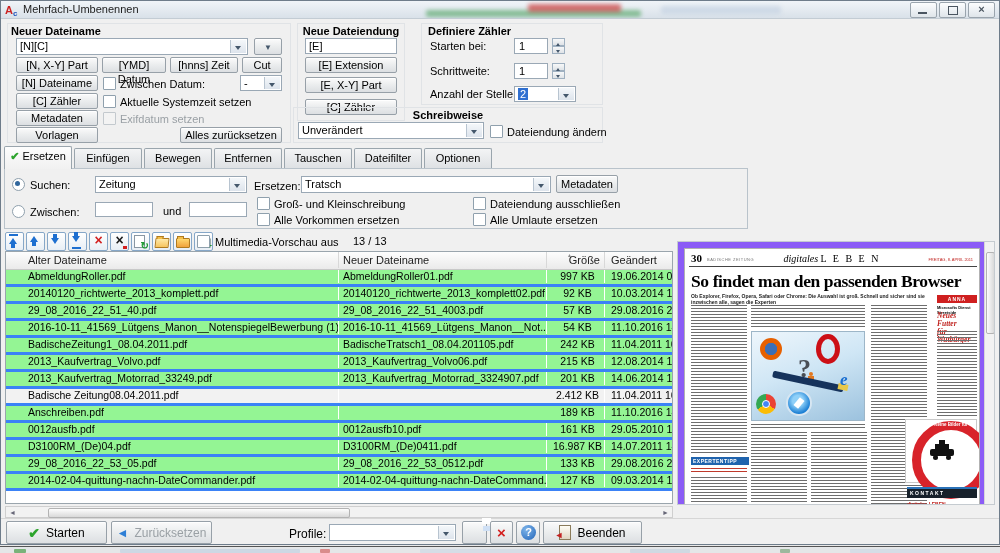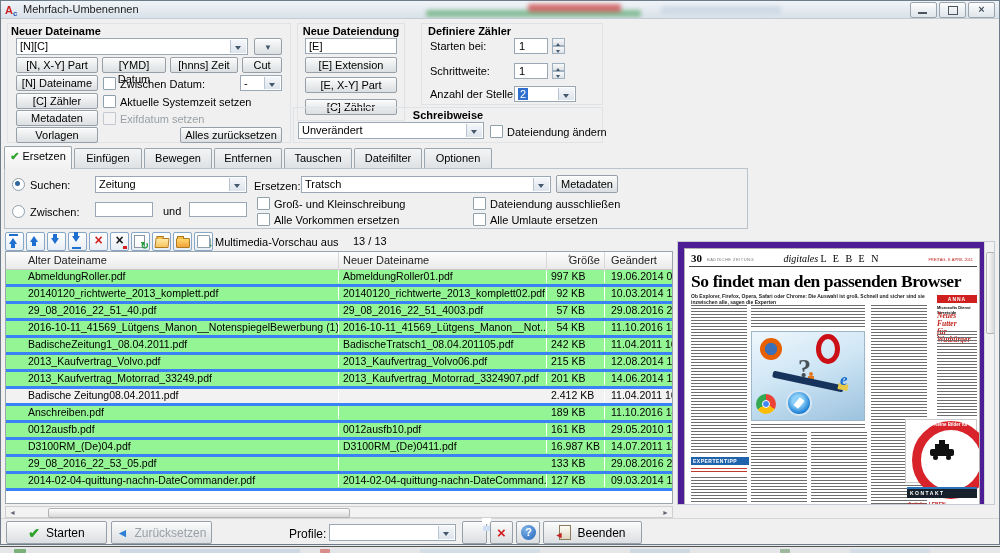--- a/index.html
+++ b/index.html
@@ -64,30 +64,30 @@
   .plus{position:absolute;right:0;bottom:0;color:#1e9b35;font-size:9px;font-weight:bold;line-height:8px}
   
   .ftable{background:#fff;border:1px solid #9aa5ad;overflow:hidden}
   .thead{position:relative;height:17px;background:linear-gradient(#fdfdfd,#eaeaea);border-bottom:1px solid #c8c8c8}
   .thead span{position:absolute;top:0;line-height:16px;color:#222;border-right:1px solid #d8d8d8;padding-left:4px;box-sizing:border-box}
   .trow{position:relative;height:14px;background:#94f594;border-bottom:3px solid #3b82f6}
   .trow.sel{background:#f2f2f2}
   .trow span{position:absolute;top:0;line-height:13px;font-size:10.5px;white-space:nowrap;overflow:hidden;border-right:1px solid #fff;box-sizing:border-box;padding-left:4px}
   .trow .rcb{width:18px;left:0;background:#fbfbfb;border-right:1px solid #e3e3e3;padding-left:3px}
   .c-old{left:18px;width:315px}.c-new{left:333px;width:208px}
-  .c-size{left:541px;width:58px;text-align:right;padding-right:19px}
+  .c-size{left:541px;width:58px;text-align:center;padding-right:0}
   .c-date{left:601px;width:67px}
   
   .hscroll{background:#f2f2f2;border:1px solid #cfcfcf}
   .hthumb{position:absolute;top:1px;height:8px;background:linear-gradient(#fdfdfd,#d9d9d9);border:1px solid #b3b3b3;border-radius:2px}
   .sarr{position:absolute;top:2px;font-size:7px;color:#667;line-height:7px}
   .vscroll{background:#f2f2f2;border-left:1px solid #d7d7d7}
   .vthumb{position:absolute;left:1px;width:7px;background:linear-gradient(90deg,#fdfdfd,#d9d9d9);border:1px solid #b3b3b3;border-radius:2px}
   
-  .pane{background:#4c1d95;border:1px solid #c5cbd0;overflow:hidden}
+  .pane{background:#8b5cf6;border:1px solid #c5cbd0;overflow:hidden}
   .page{background:#fff;border:1px solid #b2b2b2;overflow:hidden;font-family:"Liberation Serif",serif}
   .fl{background-image:repeating-linear-gradient(to bottom,#6e6e6e 0,#6e6e6e 1px,transparent 1px,transparent 3px)}
   .fl.red{background-image:repeating-linear-gradient(to bottom,#c0392b 0,#c0392b 1px,transparent 1px,transparent 3px)}
   .np-rule{background:#444;height:1px}
   .np-head{font-weight:bold;font-size:17.5px;letter-spacing:-0.4px;line-height:20px;white-space:nowrap}
   .np-sub{font-weight:bold;font-size:5px;color:#222;font-family:"Liberation Sans",sans-serif}
   .redbar{background:#cf1f1f;color:#fff;font-family:"Liberation Sans",sans-serif;font-weight:bold;font-size:5px;letter-spacing:1px;text-align:center;line-height:8px}
   .bluebar{background:#1f63ad;color:#fff;font-family:"Liberation Sans",sans-serif;font-weight:bold;font-size:5px;letter-spacing:.5px;line-height:8px;padding-left:2px}
   .darkbar{background:#17212b;color:#fff;font-family:"Liberation Sans",sans-serif;font-weight:bold;font-size:5px;letter-spacing:1.5px;line-height:9px;padding-left:3px;border-top:2px solid #2a72b8}
   .redtitle{color:#c0231f;font-weight:bold;font-style:italic;font-size:7.5px;line-height:8px}
@@ -409,20 +409,21 @@
         <span class="rcb"></span>
         <span class="c-old">D3100RM_(De)04.pdf</span>
         <span class="c-new">D3100RM_(De)0411.pdf</span>
         <span class="c-size">16.987 KB</span>
         <span class="c-date">14.07.2011 14:</span>
       </div>
 
       <div class="trow">
         <span class="rcb"></span>
         <span class="c-old">29_08_2016_22_53_05.pdf</span>
+        <span class="c-new">29_08_2016_22_53_0512.pdf</span>
         <span class="c-size">133 KB</span>
         <span class="c-date">29.08.2016 21:</span>
       </div>
 
       <div class="trow">
         <span class="rcb"></span>
         <span class="c-old">2014-02-04-quittung-nachn-DateCommander.pdf</span>
         <span class="c-new">2014-02-04-quittung-nachn-DateCommand...</span>
         <span class="c-size">127 KB</span>
         <span class="c-date">09.03.2014 17:</span>

